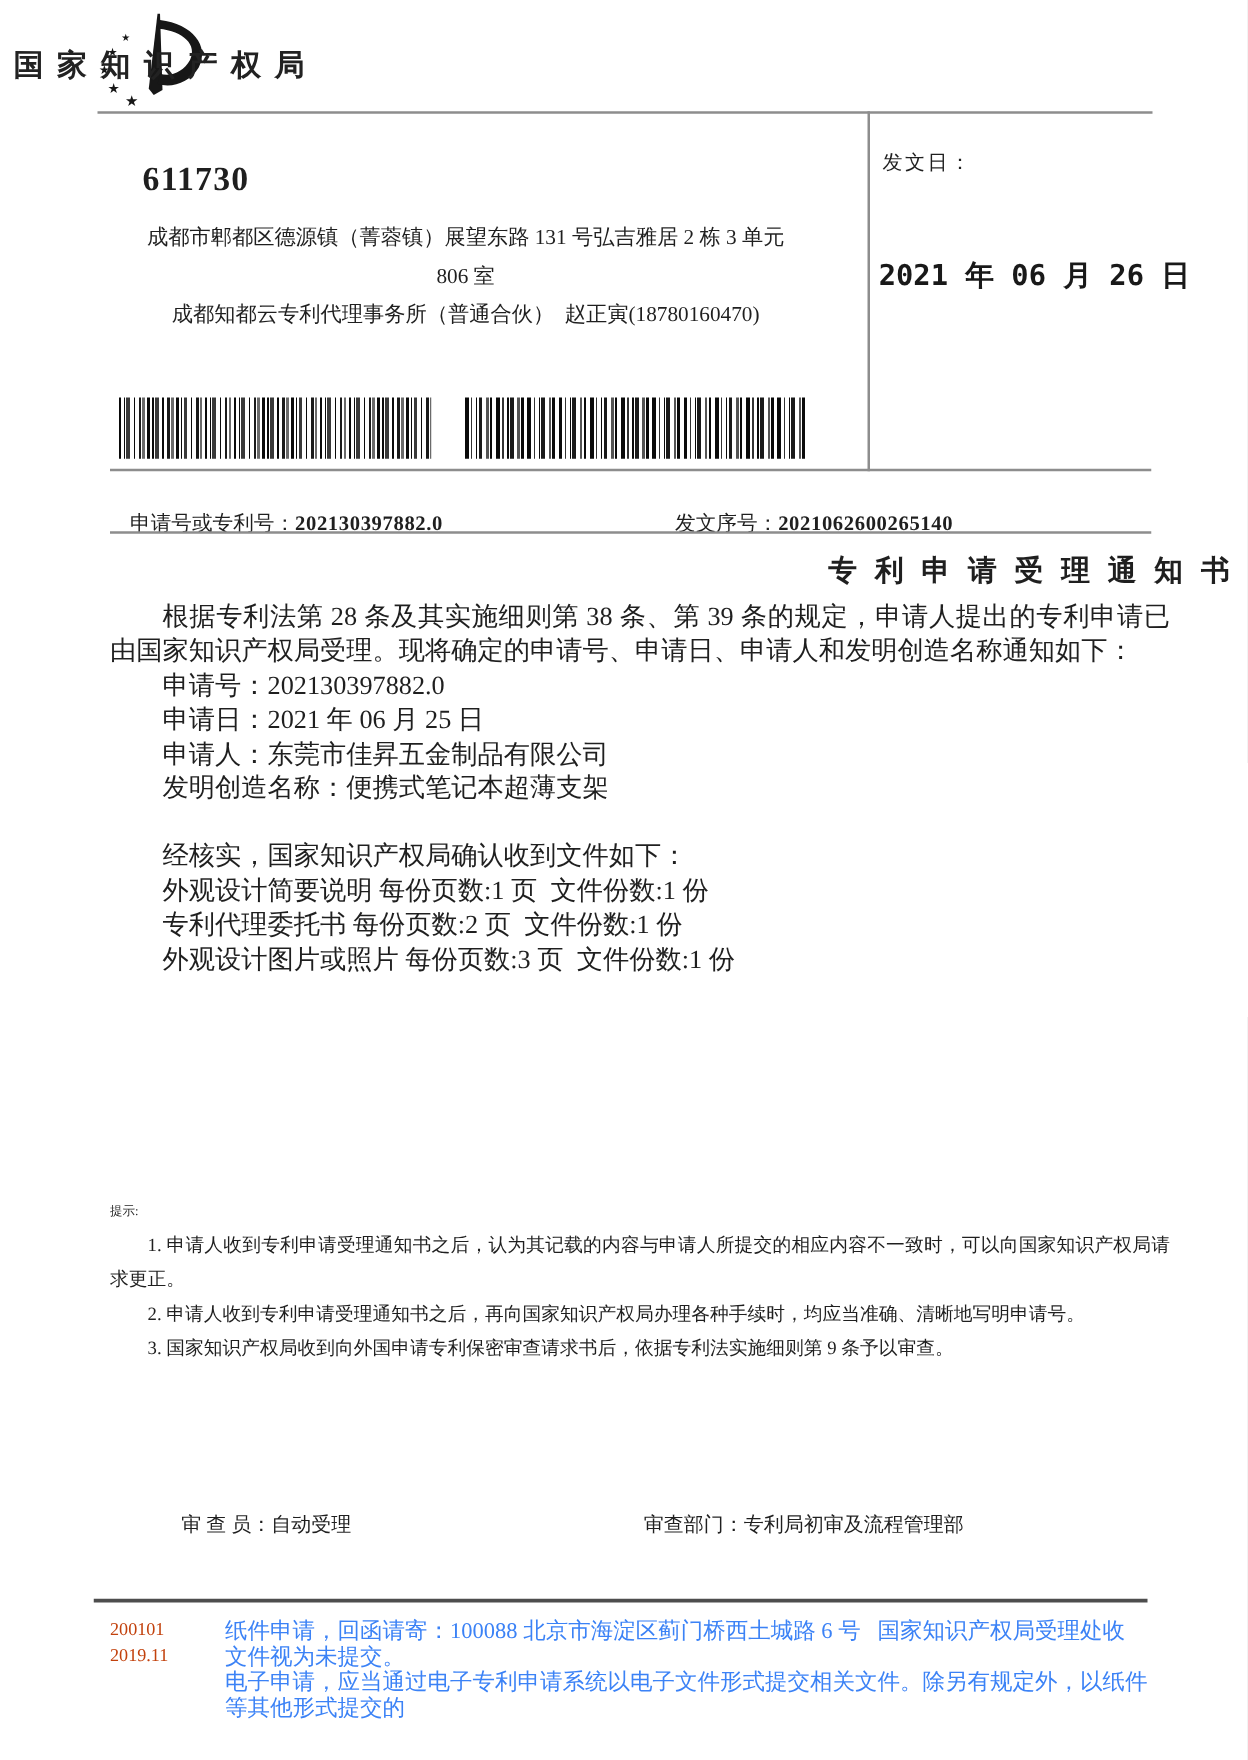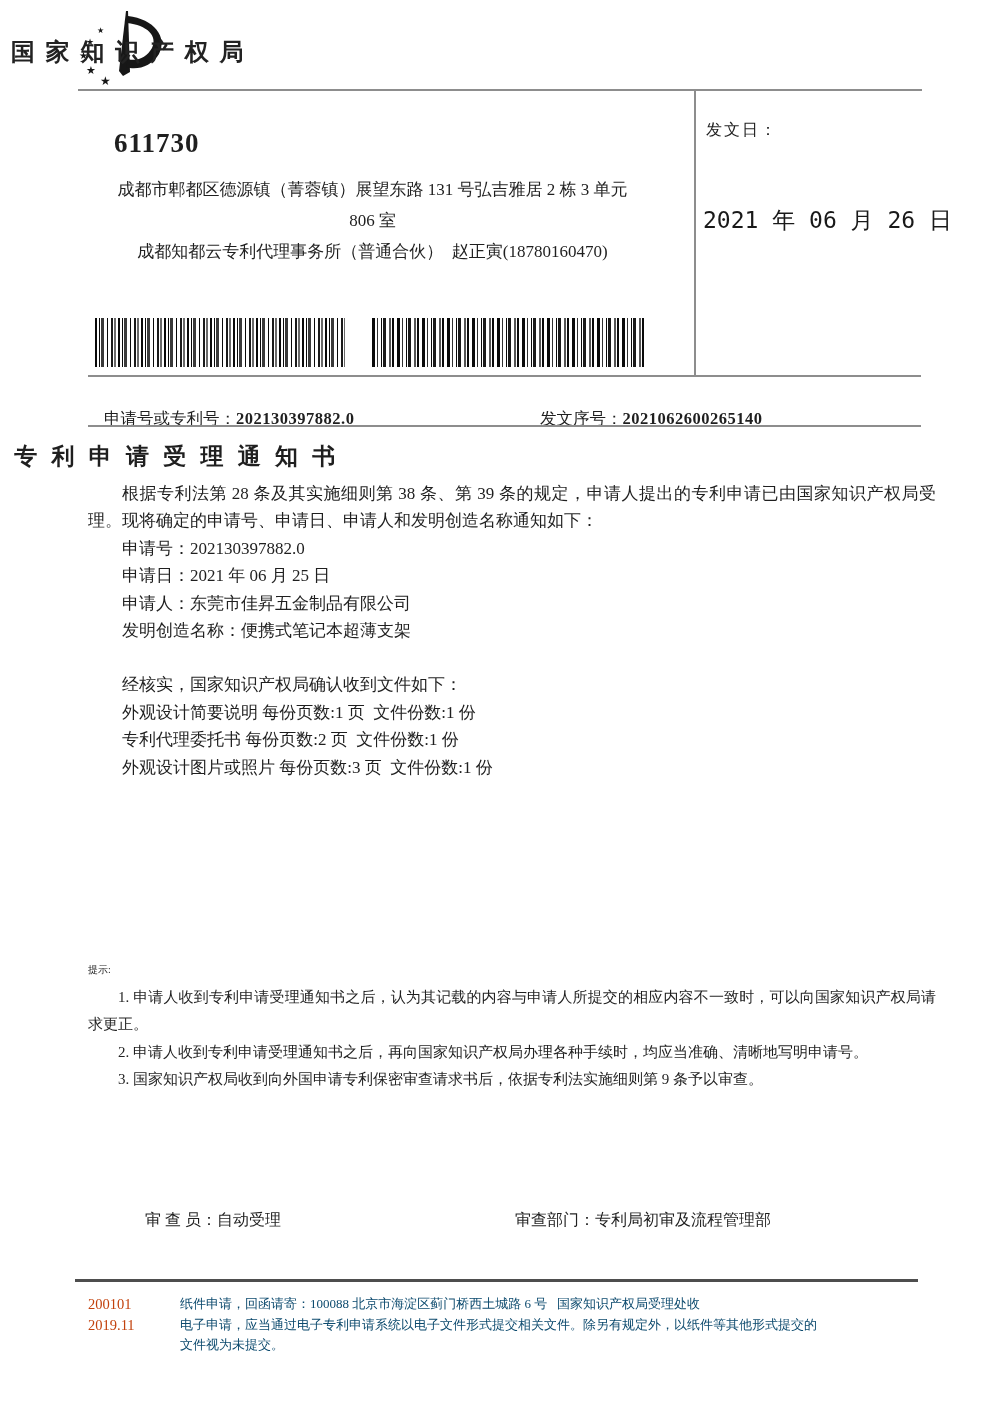--- a/index.html
+++ b/index.html
@@ -31,21 +31,21 @@
   
   .postal{left:114px;top:128px;font-size:27px;font-weight:bold;letter-spacing:1px;}
   .addr-block{left:100px;top:174px;width:545px;text-align:center;font-size:17px;line-height:31px;}
   .addr-block div{white-space:pre-wrap;}
 
   
   .dispatch-label{left:706px;top:120px;font-size:16px;letter-spacing:2px;}
   .dispatch-date{
     left:703px;top:205px;font-size:23px;
     font-family:"DejaVu Sans Mono","Liberation Mono",monospace;
-    letter-spacing:0px;font-weight:400;color:#191919;
+    letter-spacing:0px;font-weight:700;color:#191919;
   }
 
   
   .barcode{top:318px;height:49px;}
   .bc1{
     left:95px;width:250px;
     background:repeating-linear-gradient(90deg,
       #0a0a0a 0 2px,#fff 2px 4px,#0a0a0a 4px 5px,#fff 5px 6px,
       #3a3a3a 6px 9px,#fff 9px 12px,#0a0a0a 12px 13px,#fff 13px 16px,
       #1a1a1a 16px 18px,#fff 18px 19px,#6a6a6a 19px 21px,#fff 21px 23px);
@@ -59,43 +59,43 @@
   }
 
   
   .numrow{top:408px;font-size:16.5px;white-space:pre-wrap;}
   .numrow .val{font-weight:bold;letter-spacing:0.5px;}
   .app-num{left:104px;}
   .serial-num{left:540px;}
 
   
   .notice-title{
-    left:0;right:0;top:441px;text-align:left;
+    left:0;right:0;top:441px;text-align:right;
     font-size:23px;font-weight:bold;letter-spacing:0.62em;padding-left:0.62em;font-family:Liberation Mono, monospace;
   }
 
   
-  .body-block{left:88px;top:480px;width:848px;font-size:17px;line-height:27.4px;}
+  .body-block{left:88px;top:480px;width:848px;font-size:21px;line-height:27.4px;}
   .body-block p{margin:0;text-indent:2em;text-align:justify;}
   .bline{padding-left:2em;white-space:pre-wrap;}
   .spacer27{height:27px;}
 
   
   .tips-block{left:88px;top:956px;width:848px;font-size:15px;line-height:27.6px;}
   .tips-block .tips-heading{font-size:10px;}
   .tips-block p{margin:0;text-indent:2em;text-align:justify;}
 
   
   .signoff{top:1210px;font-size:16px;white-space:pre-wrap;}
   .examiner{left:145px;}
   .department{left:515px;}
 
   
   .footer-code{left:88px;top:1294px;font-size:14.5px;line-height:20.5px;color:#c2410c;}
-  .footer-text{left:180px;top:1294px;width:745px;font-size:13px;line-height:20.5px;color:#0c4a6e;}
+  .footer-text{left:180px;top:1294px;width:745px;font-size:18px;line-height:20.5px;color:#3b82f6;}
   .footer-text div{white-space:pre-wrap;}
 </style>
 </head>
 <body>
 
 <div class="page">
 
   <div class="abs logo">
     <svg width="100" height="80" viewBox="0 0 100 80" xmlns="http://www.w3.org/2000/svg">
       <polygon points="50,1 43,61 47,66 54,62 52,1" fill="#171717"></polygon>
@@ -156,17 +156,17 @@
   <div class="abs signoff examiner"><span>审 查 员：</span><span>自动受理</span></div>
   <div class="abs signoff department"><span>审查部门：</span><span>专利局初审及流程管理部</span></div>
 
   <div class="abs rule-foot"></div>
   <div class="abs footer-code">
     <div>200101</div>
     <div>2019.11</div>
   </div>
   <div class="abs footer-text">
     <div>纸件申请，回函请寄：100088 北京市海淀区蓟门桥西土城路 6 号   国家知识产权局受理处收</div>
+    <div>文件视为未提交。</div>
     <div>电子申请，应当通过电子专利申请系统以电子文件形式提交相关文件。除另有规定外，以纸件等其他形式提交的</div>
-    <div>文件视为未提交。</div>
   </div>
 
 </div>
 
 </body></html>

